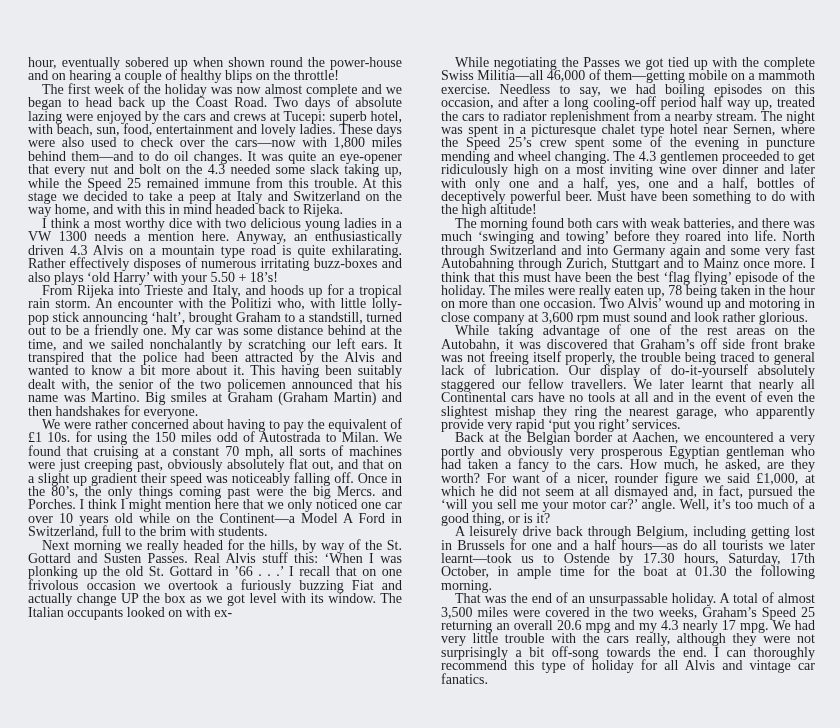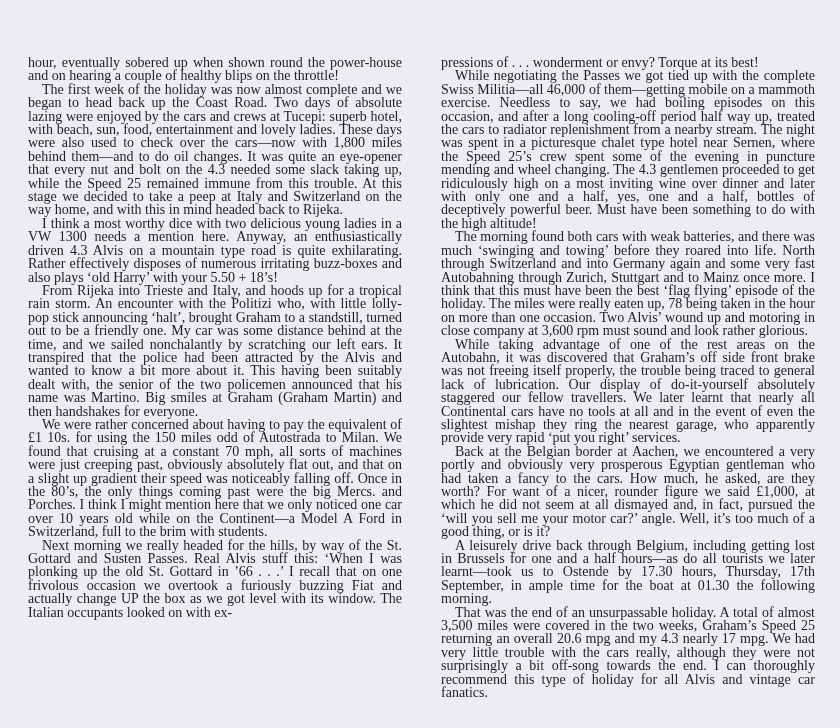--- a/index.html
+++ b/index.html
@@ -30,21 +30,20 @@
 <div class="page">
   <div class="column col-left">
     <p class="cont">hour, eventually sobered up when shown round the power-house and on hearing a couple of healthy blips on the throttle!</p>
     <p>The first week of the holiday was now almost complete and we began to head back up the Coast Road. Two days of absolute lazing were enjoyed by the cars and crews at Tucepi: superb hotel, with beach, sun, food, entertainment and lovely ladies. These days were also used to check over the cars—now with 1,800 miles behind them—and to do oil changes. It was quite an eye-opener that every nut and bolt on the 4.3 needed some slack taking up, while the Speed 25 remained immune from this trouble. At this stage we decided to take a peep at Italy and Switzerland on the way home, and with this in mind headed back to Rijeka.</p>
     <p>I think a most worthy dice with two delicious young ladies in a VW 1300 needs a mention here. Anyway, an enthusiastically driven 4.3 Alvis on a mountain type road is quite exhilarating. Rather effectively disposes of numerous irritating buzz-boxes and also plays ‘old Harry’ with your 5.50 + 18’s!</p>
     <p>From Rijeka into Trieste and Italy, and hoods up for a tropical rain storm. An encounter with the Politizi who, with little lolly-pop stick announcing ‘halt’, brought Graham to a standstill, turned out to be a friendly one. My car was some distance behind at the time, and we sailed nonchalantly by scratching our left ears. It transpired that the police had been attracted by the Alvis and wanted to know a bit more about it. This having been suitably dealt with, the senior of the two policemen announced that his name was Martino. Big smiles at Graham (Graham Martin) and then handshakes for everyone.</p>
     <p>We were rather concerned about having to pay the equivalent of £1 10s. for using the 150 miles odd of Autostrada to Milan. We found that cruising at a constant 70 mph, all sorts of machines were just creeping past, obviously absolutely flat out, and that on a slight up gradient their speed was noticeably falling off. Once in the 80’s, the only things coming past were the big Mercs. and Porches. I think I might mention here that we only noticed one car over 10 years old while on the Continent—a Model A Ford in Switzerland, full to the brim with students.</p>
     <p>Next morning we really headed for the hills, by way of the St. Gottard and Susten Passes. Real Alvis stuff this: ‘When I was plonking up the old St. Gottard in ’66 . . .’ I recall that on one frivolous occasion we overtook a furiously buzzing Fiat and actually change UP the box as we got level with its window. The Italian occupants looked on with ex-</p>
   </div>
   <div class="column col-right">
-    <p class="cont">pressions of . . . wonderment or envy? Torque at its best!</p>
     <p>While negotiating the Passes we got tied up with the complete Swiss Militia—all 46,000 of them—getting mobile on a mammoth exercise. Needless to say, we had boiling episodes on this occasion, and after a long cooling-off period half way up, treated the cars to radiator replenishment from a nearby stream. The night was spent in a picturesque chalet type hotel near Sernen, where the Speed 25’s crew spent some of the evening in puncture mending and wheel changing. The 4.3 gentlemen proceeded to get ridiculously high on a most inviting wine over dinner and later with only one and a half, yes, one and a half, bottles of deceptively powerful beer. Must have been something to do with the high altitude!</p>
     <p>The morning found both cars with weak batteries, and there was much ‘swinging and towing’ before they roared into life. North through Switzerland and into Germany again and some very fast Autobahning through Zurich, Stuttgart and to Mainz once more. I think that this must have been the best ‘flag flying’ episode of the holiday. The miles were really eaten up, 78 being taken in the hour on more than one occasion. Two Alvis’ wound up and motoring in close company at 3,600 rpm must sound and look rather glorious.</p>
     <p>While taking advantage of one of the rest areas on the Autobahn, it was discovered that Graham’s off side front brake was not freeing itself properly, the trouble being traced to general lack of lubrication. Our display of do-it-yourself absolutely staggered our fellow travellers. We later learnt that nearly all Continental cars have no tools at all and in the event of even the slightest mishap they ring the nearest garage, who apparently provide very rapid ‘put you right’ services.</p>
     <p>Back at the Belgian border at Aachen, we encountered a very portly and obviously very prosperous Egyptian gentleman who had taken a fancy to the cars. How much, he asked, are they worth? For want of a nicer, rounder figure we said £1,000, at which he did not seem at all dismayed and, in fact, pursued the ‘will you sell me your motor car?’ angle. Well, it’s too much of a good thing, or is it?</p>
-    <p>A leisurely drive back through Belgium, including getting lost in Brussels for one and a half hours—as do all tourists we later learnt—took us to Ostende by 17.30 hours, Thursday, 17th September, in ample time for the boat at 01.30 the following morning.</p>
+    <p>A leisurely drive back through Belgium, including getting lost in Brussels for one and a half hours—as do all tourists we later learnt—took us to Ostende by 17.30 hours, Saturday, 17th October, in ample time for the boat at 01.30 the following morning.</p>
     <p>That was the end of an unsurpassable holiday. A total of almost 3,500 miles were covered in the two weeks, Graham’s Speed 25 returning an overall 20.6 mpg and my 4.3 nearly 17 mpg. We had very little trouble with the cars really, although they were not surprisingly a bit off-song towards the end. I can thoroughly recommend this type of holiday for all Alvis and vintage car fanatics.</p>
   </div>
 </div>
 
 </body></html>

